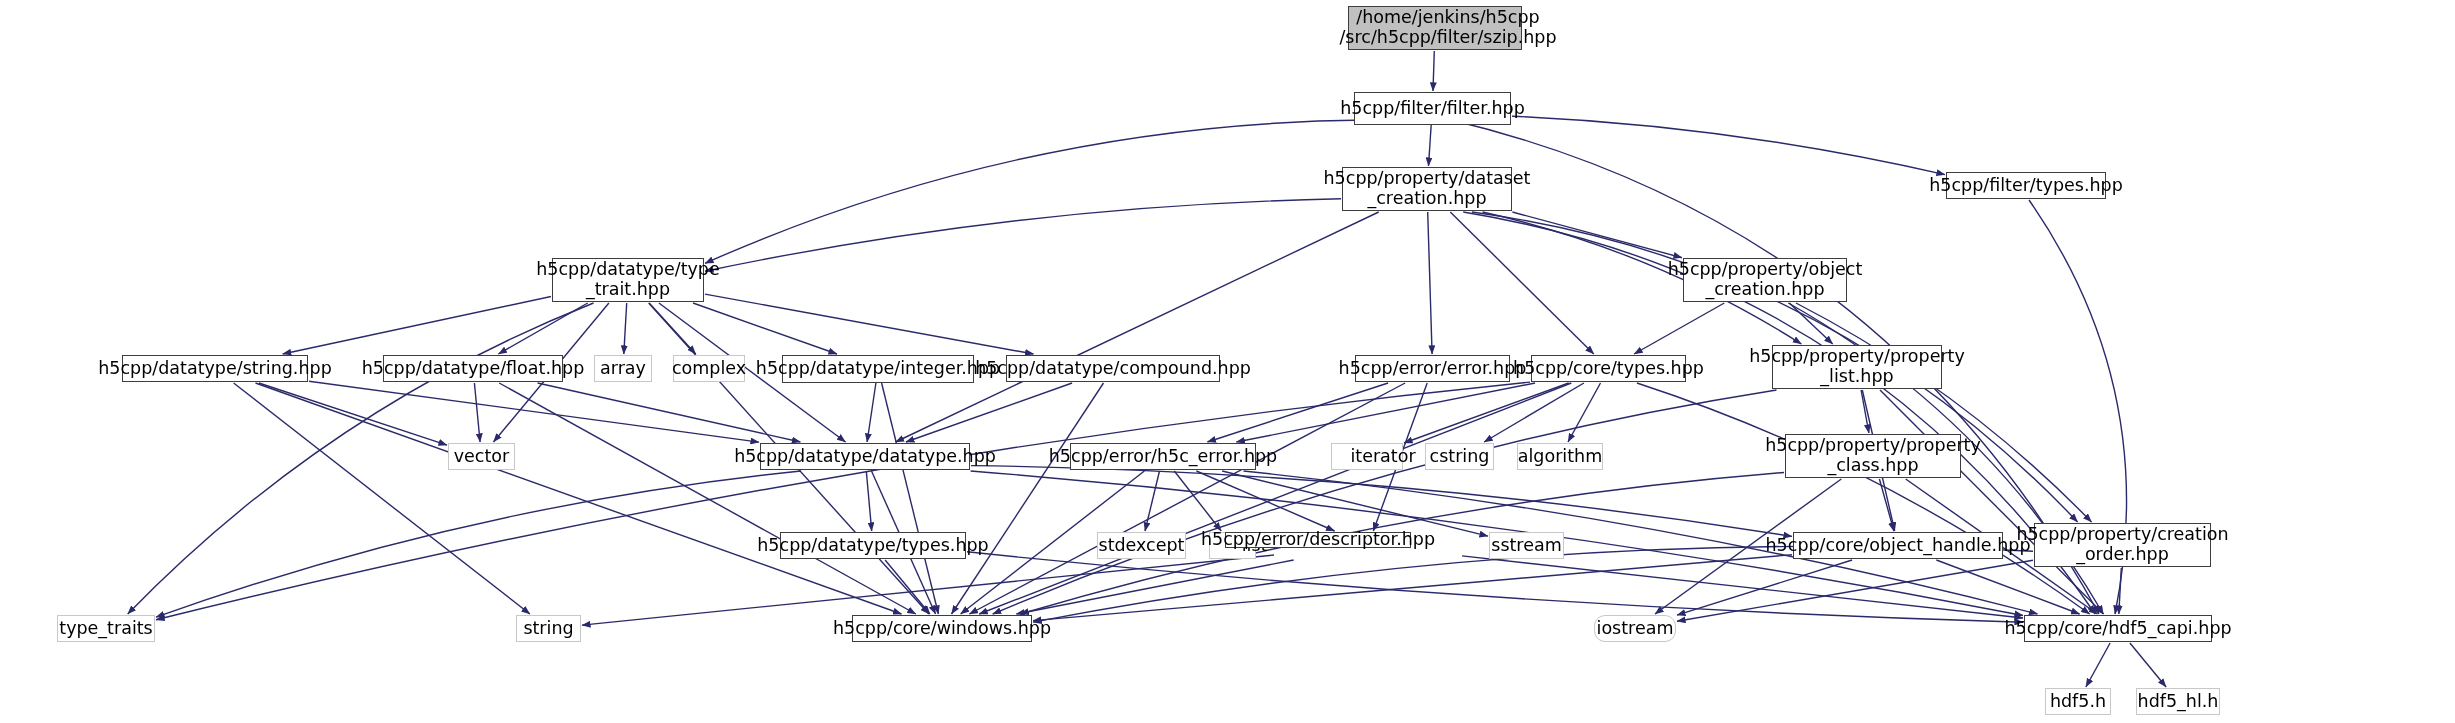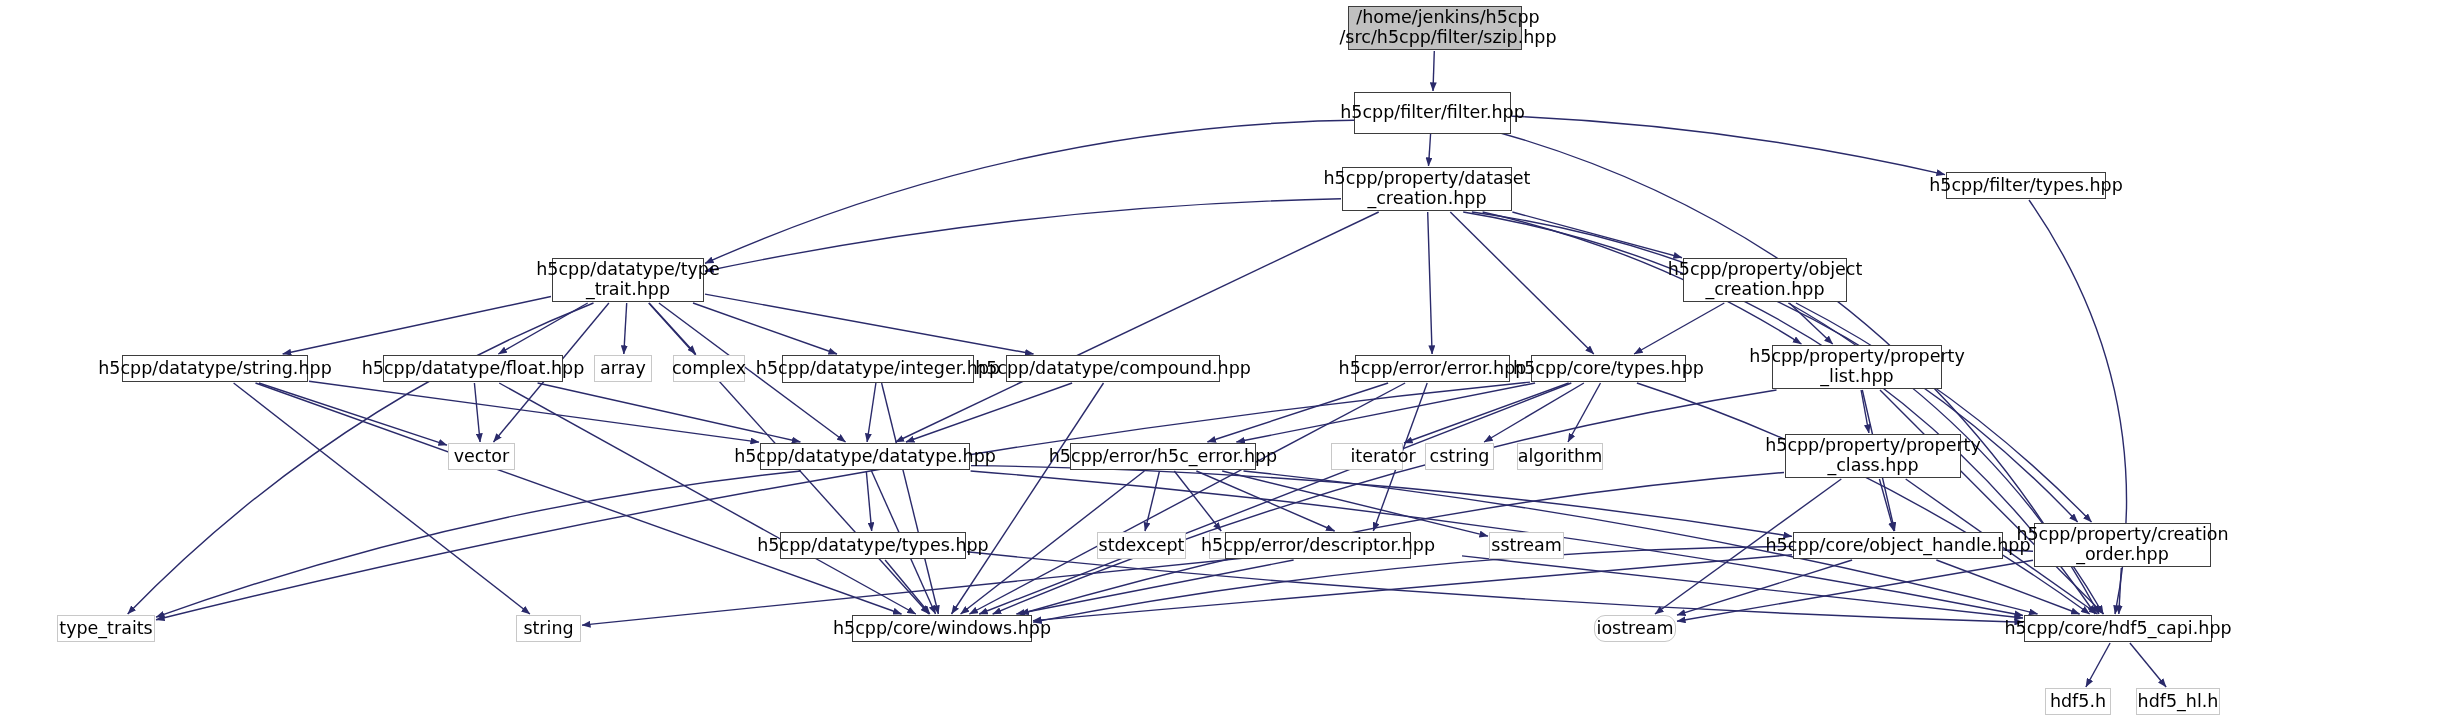--- a/index.html
+++ b/index.html
@@ -107,21 +107,21 @@
         <path d="M2121.3,568.0 Q2120.0,591.0 2118.8,614.0" fill="none" stroke="#2a2a6a" stroke-width="1.4" marker-end="url(#arrowhead)"></path>
         <path d="M2033.0,551.3 Q1528.8,526.8 1033.0,622.1" fill="none" stroke="#2a2a6a" stroke-width="1.4" marker-end="url(#arrowhead)"></path>
         <path d="M2033.0,560.3 Q1855.0,590.8 1677.0,621.3" fill="none" stroke="#2a2a6a" stroke-width="1.4" marker-end="url(#arrowhead)"></path>
         <path d="M2110.1,643.0 Q2098.0,665.0 2085.9,687.0" fill="none" stroke="#2a2a6a" stroke-width="1.4" marker-end="url(#arrowhead)"></path>
         <path d="M2129.9,643.0 Q2148.0,665.0 2166.1,687.0" fill="none" stroke="#2a2a6a" stroke-width="1.4" marker-end="url(#arrowhead)"></path>
       </g>
   </svg>
   <div id="node-layer">
       <div class="node kind-root" style="left: 1348px; top: 6px; width: 174px; height: 44px; padding-left: 26px;"><span class="node-label">/home/jenkins/h5cpp
 /src/h5cpp/filter/szip.hpp</span></div>
-      <div class="node kind-project" style="left: 1354px; top: 92px; width: 157px; height: 42px;"><span class="node-label">h5cpp/filter/filter.hpp</span></div>
+      <div class="node kind-project" style="left: 1354px; top: 92px; width: 157px; height: 33px;"><span class="node-label">h5cpp/filter/filter.hpp</span></div>
       <div class="node kind-project" style="left: 1342px; top: 167px; width: 170px; height: 44px;"><span class="node-label">h5cpp/property/dataset
 _creation.hpp</span></div>
       <div class="node kind-project" style="left: 1946px; top: 172px; width: 160px; height: 27px;"><span class="node-label">h5cpp/filter/types.hpp</span></div>
       <div class="node kind-project" style="left: 552px; top: 258px; width: 152px; height: 44px;"><span class="node-label">h5cpp/datatype/type
 _trait.hpp</span></div>
       <div class="node kind-project" style="left: 1683px; top: 258px; width: 164px; height: 44px;"><span class="node-label">h5cpp/property/object
 _creation.hpp</span></div>
       <div class="node kind-project" style="left: 122px; top: 355px; width: 186px; height: 27px;"><span class="node-label">h5cpp/datatype/string.hpp</span></div>
       <div class="node kind-project" style="left: 383px; top: 355px; width: 180px; height: 27px;"><span class="node-label">h5cpp/datatype/float.hpp</span></div>
       <div class="node kind-system" style="left: 594px; top: 355px; width: 58px; height: 27px;"><span class="node-label">array</span></div>
@@ -136,21 +136,21 @@
       <div class="node kind-project" style="left: 760px; top: 443px; width: 210px; height: 27px;"><span class="node-label">h5cpp/datatype/datatype.hpp</span></div>
       <div class="node kind-project" style="left: 1070px; top: 443px; width: 186px; height: 27px;"><span class="node-label">h5cpp/error/h5c_error.hpp</span></div>
       <div class="node kind-system" style="left: 1331px; top: 443px; width: 72px; height: 27px; padding-left: 32px;"><span class="node-label">iterator</span></div>
       <div class="node kind-system" style="left: 1425px; top: 443px; width: 69px; height: 27px;"><span class="node-label">cstring</span></div>
       <div class="node kind-system" style="left: 1517px; top: 443px; width: 86px; height: 27px;"><span class="node-label">algorithm</span></div>
       <div class="node kind-project" style="left: 1785px; top: 434px; width: 176px; height: 44px;"><span class="node-label">h5cpp/property/property
 _class.hpp</span></div>
       <div class="node kind-project" style="left: 780px; top: 532px; width: 186px; height: 27px;"><span class="node-label">h5cpp/datatype/types.hpp</span></div>
       <div class="node kind-system" style="left: 1097px; top: 532px; width: 89px; height: 27px;"><span class="node-label">stdexcept</span></div>
       <div class="node kind-system" style="left: 1209px; top: 532px; width: 47px; height: 27px; padding-left: 44px;"><span class="node-label">list</span></div>
-      <div class="node kind-project" style="left: 1225px; top: 532px; width: 186px; height: 27px;"><span class="node-label">h5cpp/error/descriptor.hpp</span></div>
+      <div class="node kind-project" style="left: 1225px; top: 532px; width: 186px; height: 16px;"><span class="node-label">h5cpp/error/descriptor.hpp</span></div>
       <div class="node kind-system" style="left: 1489px; top: 532px; width: 75px; height: 27px;"><span class="node-label">sstream</span></div>
       <div class="node kind-project" style="left: 1793px; top: 532px; width: 210px; height: 27px;"><span class="node-label">h5cpp/core/object_handle.hpp</span></div>
       <div class="node kind-project" style="left: 2034px; top: 523px; width: 177px; height: 44px;"><span class="node-label">h5cpp/property/creation
 _order.hpp</span></div>
       <div class="node kind-system" style="left: 57px; top: 615px; width: 98px; height: 27px;"><span class="node-label">type_traits</span></div>
       <div class="node kind-system" style="left: 516px; top: 615px; width: 65px; height: 27px;"><span class="node-label">string</span></div>
       <div class="node kind-project" style="left: 852px; top: 615px; width: 180px; height: 27px;"><span class="node-label">h5cpp/core/windows.hpp</span></div>
       <div class="node kind-system" style="left: 1594px; top: 615px; width: 82px; height: 27px; border-radius: 11px;"><span class="node-label">iostream</span></div>
       <div class="node kind-project" style="left: 2024px; top: 615px; width: 188px; height: 27px;"><span class="node-label">h5cpp/core/hdf5_capi.hpp</span></div>
       <div class="node kind-system" style="left: 2045px; top: 688px; width: 66px; height: 27px;"><span class="node-label">hdf5.h</span></div>

